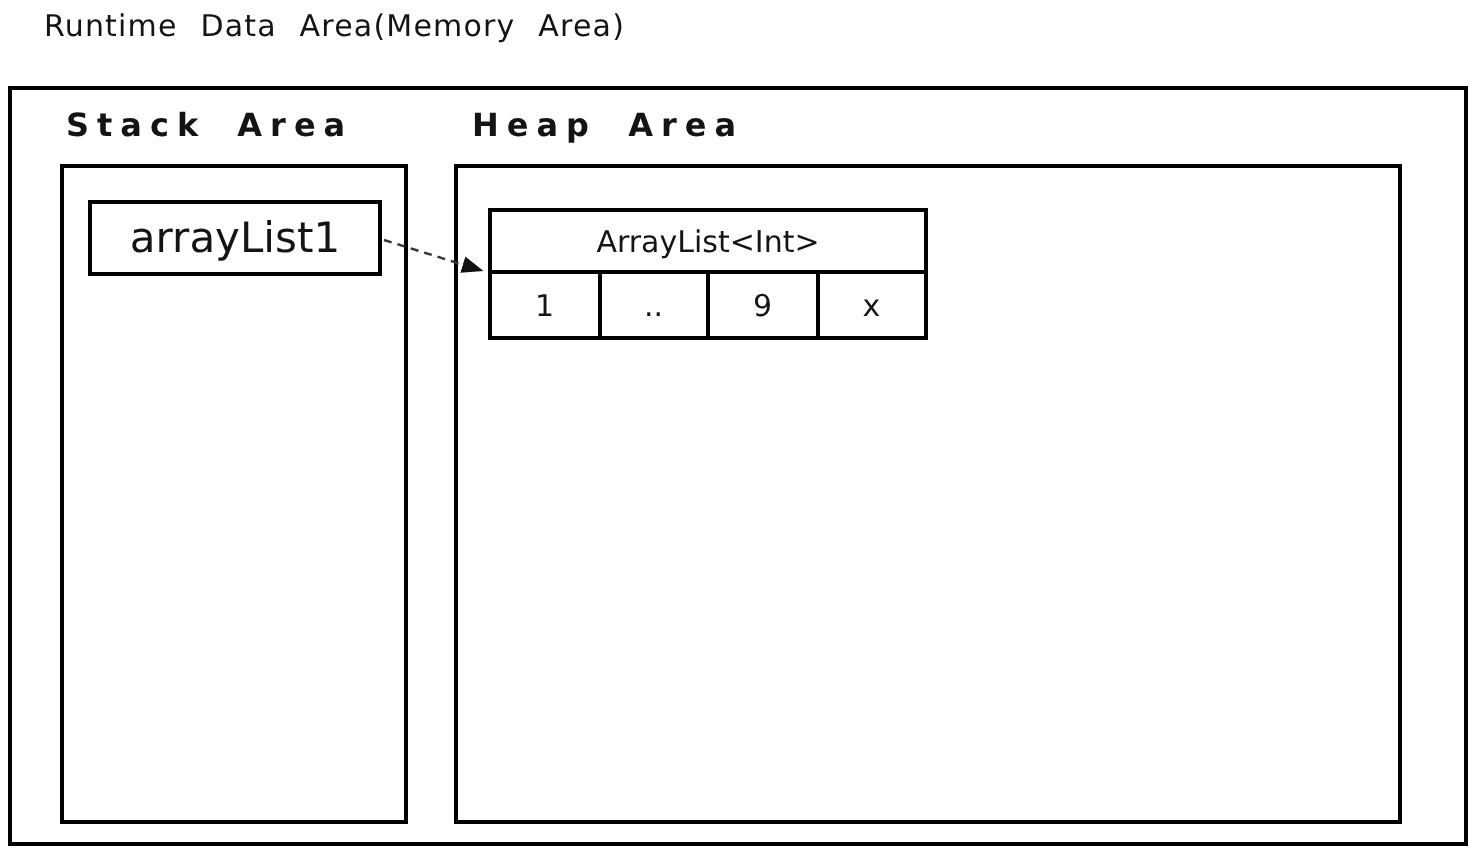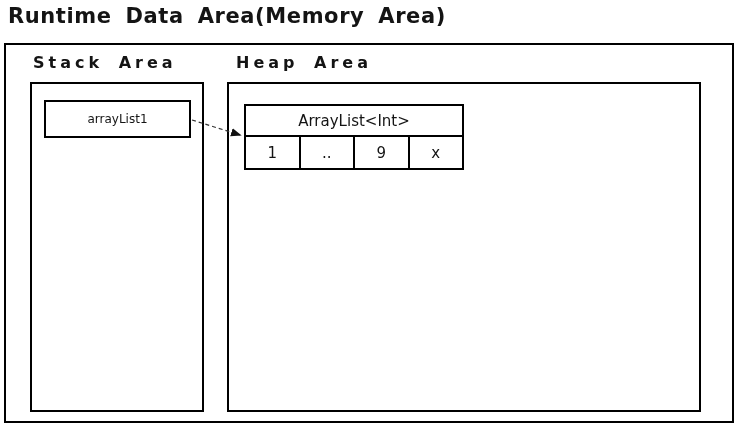--- a/index.html
+++ b/index.html
@@ -12,24 +12,24 @@
     position: relative;
     width: 736px;
     height: 432px;
     background: #ffffff;
     overflow: hidden;
     color: #111111;
   }
   .abs { position: absolute; box-sizing: border-box; }
 
   .diagram-title {
-    left: 8px;
+    left: 22px;
     top: 4px;
-    font-size: 21px;
-    font-weight: 700;
+    font-size: 15px;
+    font-weight: 400;
     letter-spacing: 0.6px;
     word-spacing: 6px;
     color: #141414;
     white-space: nowrap;
   }
 
   .outer-box {
     left: 4px;
     top: 43px;
     width: 730px;
@@ -62,21 +62,21 @@
   .var-box {
     left: 44px;
     top: 100px;
     width: 147px;
     height: 38px;
     border: 2px solid #000000;
     background: #ffffff;
     display: flex;
     align-items: center;
     justify-content: center;
-    font-size: 12px;
+    font-size: 21px;
     color: #141414;
   }
 
   .heap-object {
     left: 244px;
     top: 104px;
     width: 220px;
     border: 2px solid #000000;
     background: #ffffff;
   }

